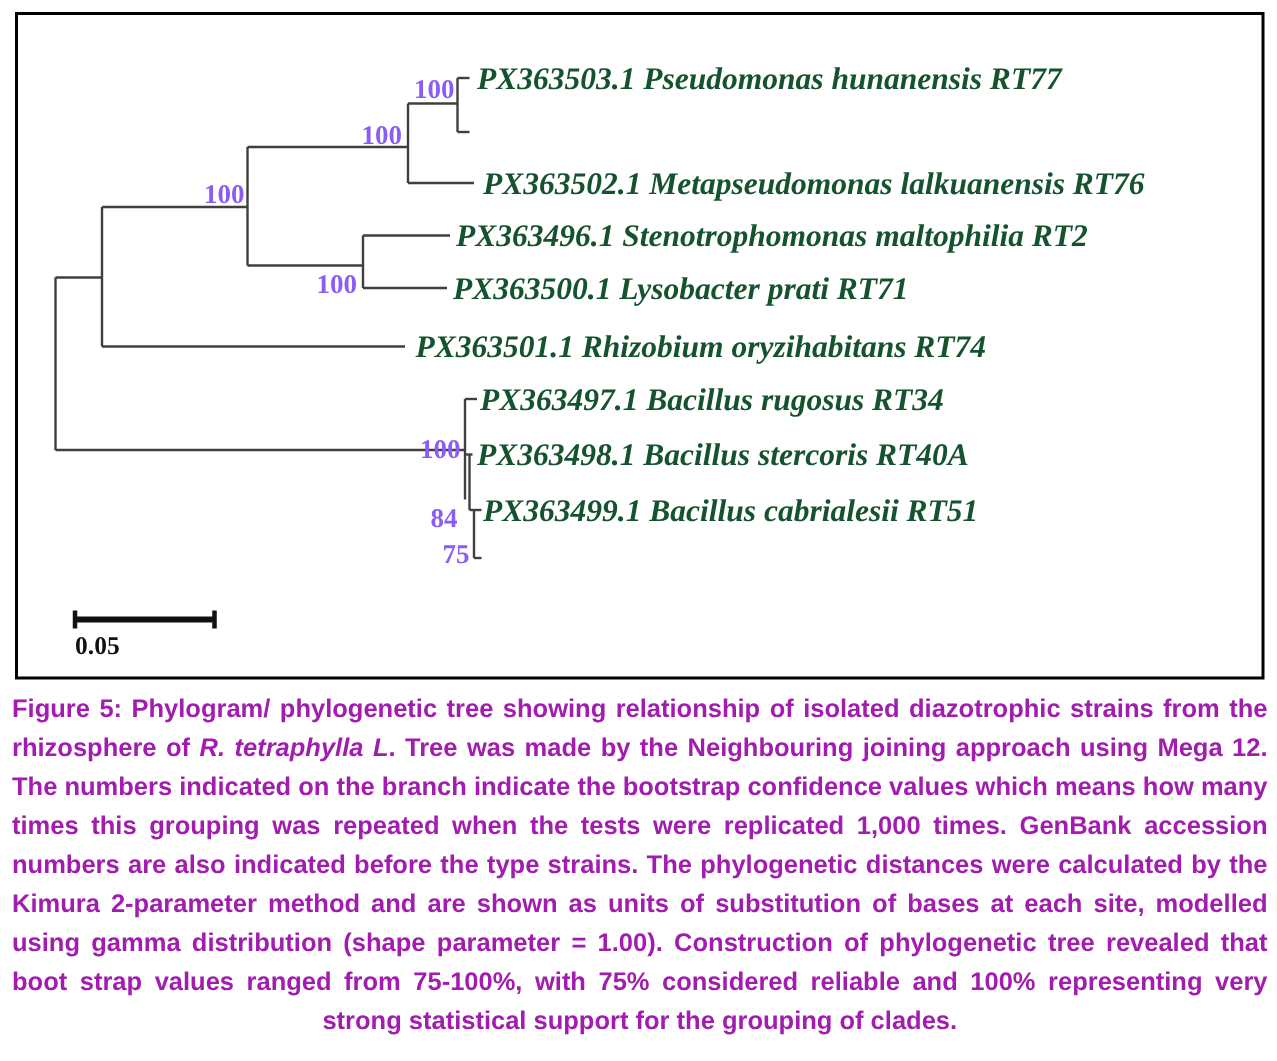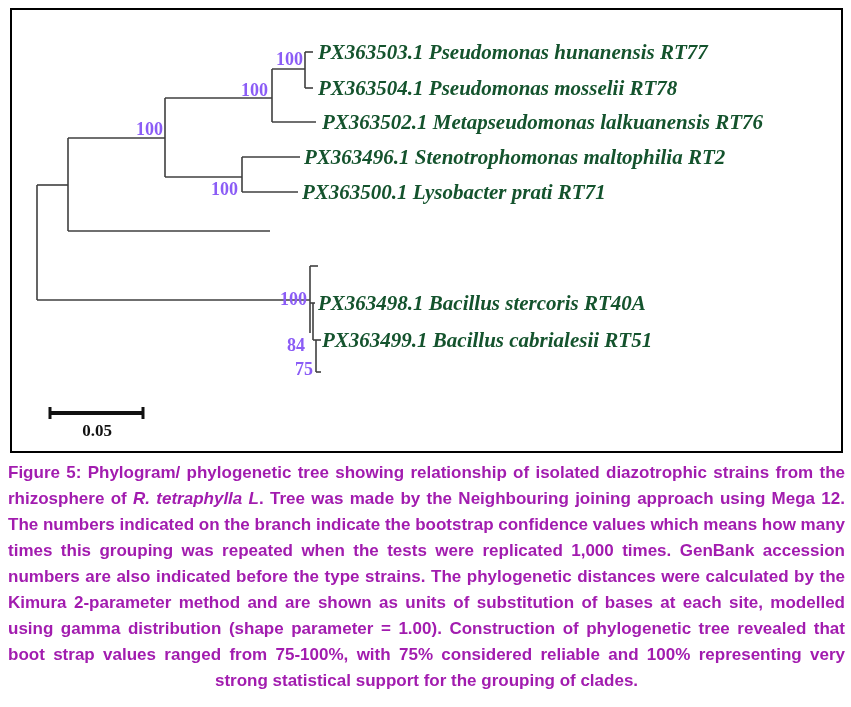--- a/index.html
+++ b/index.html
@@ -16,21 +16,21 @@
     position:absolute; white-space:nowrap;
     font:bold italic 21px/26px "Liberation Serif", serif;
     letter-spacing:0px; color:#14532d;
   }
   .boot {
     position:absolute; transform:translate(-100%,-50%);
     font:bold 18px/18px "Liberation Serif", serif; color:#8b5cf6;
     white-space:nowrap;
   }
   .scale-label {
-    position:absolute; left:50px; top:421px; width:94px; text-align:center;
+    position:absolute; left:50px; top:421px; width:94px; 
     font:bold 17px/20px "Liberation Serif", serif; color:#111111;
   }
   .caption {
     position:absolute; left:8px; top:460px; width:837px;
     font-family:"Liberation Sans", sans-serif; font-weight:bold;
     font-size:17px; line-height:26px; color:#a21caf;
     text-align:justify; text-align-last:center;
   }
   .caption .ital { font-style:italic; }
 </style>
@@ -77,24 +77,25 @@
     </g>
 
     <g stroke="#111111" fill="none">
       <line x1="50" y1="413" x2="143" y2="413" stroke-width="4"></line>
       <line x1="50" y1="407" x2="50" y2="419" stroke-width="3"></line>
       <line x1="143" y1="407" x2="143" y2="419" stroke-width="3"></line>
     </g>
   </svg>
 
   <div class="taxon" style="left:318px; top:39px">PX363503.1 Pseudomonas hunanensis RT77</div>
-  <div class="taxon" style="left:318px; top:75px">PX363504.1 Pseudomonas mosselii RT78</div>
   <div class="taxon" style="left:322px; top:109px">PX363502.1 Metapseudomonas lalkuanensis RT76</div>
   <div class="taxon" style="left:304px; top:144px">PX363496.1 Stenotrophomonas maltophilia RT2</div>
   <div class="taxon" style="left:302px; top:179px">PX363500.1 Lysobacter prati RT71</div>
+  <div class="taxon" style="left:277px; top:218px">PX363501.1 Rhizobium oryzihabitans RT74</div>
+  <div class="taxon" style="left:320px; top:253px">PX363497.1 Bacillus rugosus RT34</div>
   <div class="taxon" style="left:318px; top:290px">PX363498.1 Bacillus stercoris RT40A</div>
   <div class="taxon" style="left:322px; top:327px">PX363499.1 Bacillus cabrialesii RT51</div>
 
   <div class="boot" style="left:303px; top:59px">100</div>
   <div class="boot" style="left:268px; top:90px">100</div>
   <div class="boot" style="left:163px; top:129px">100</div>
   <div class="boot" style="left:238px; top:189px">100</div>
   <div class="boot" style="left:307px; top:299px">100</div>
   <div class="boot" style="left:305px; top:345px">84</div>
   <div class="boot" style="left:313px; top:369px">75</div>

